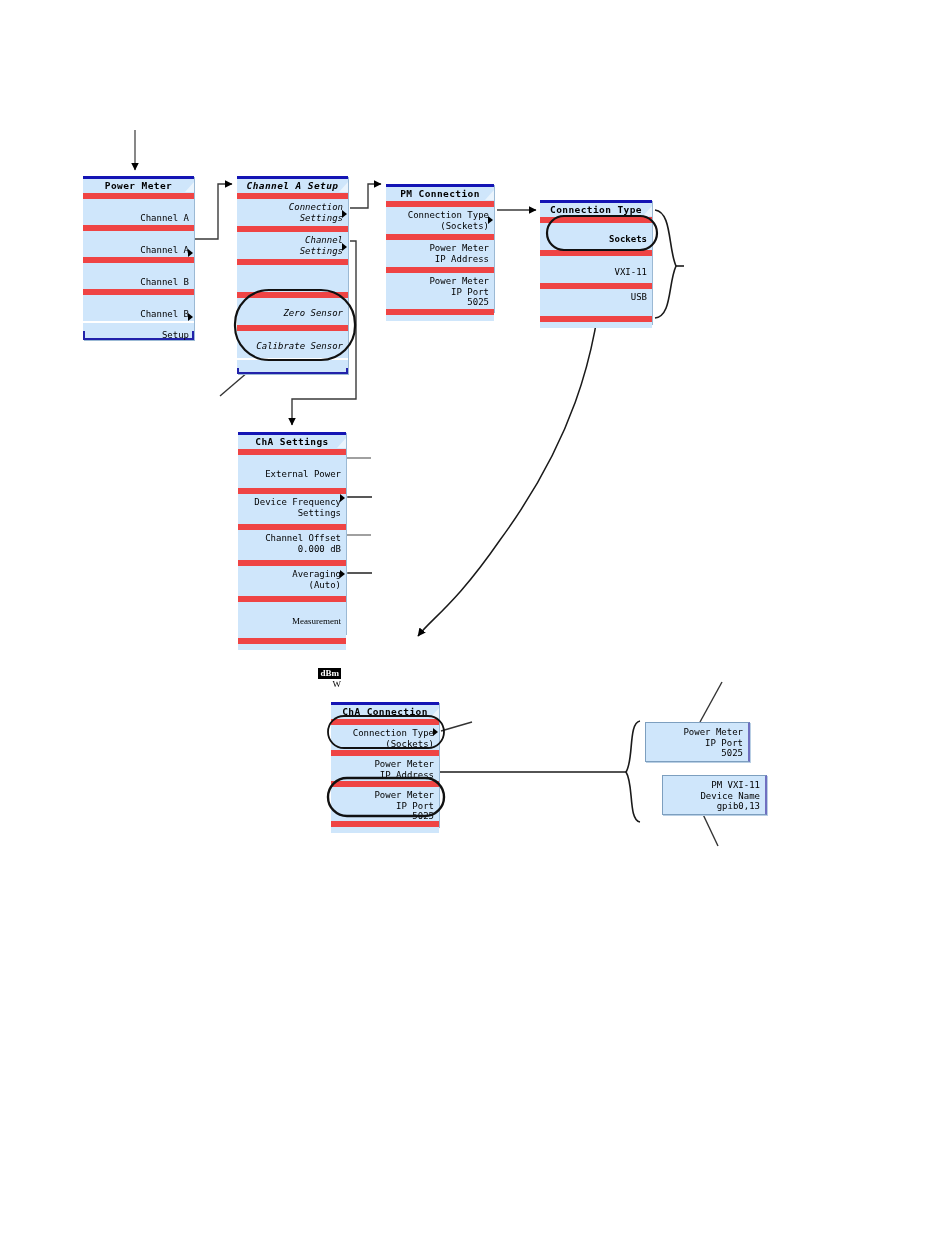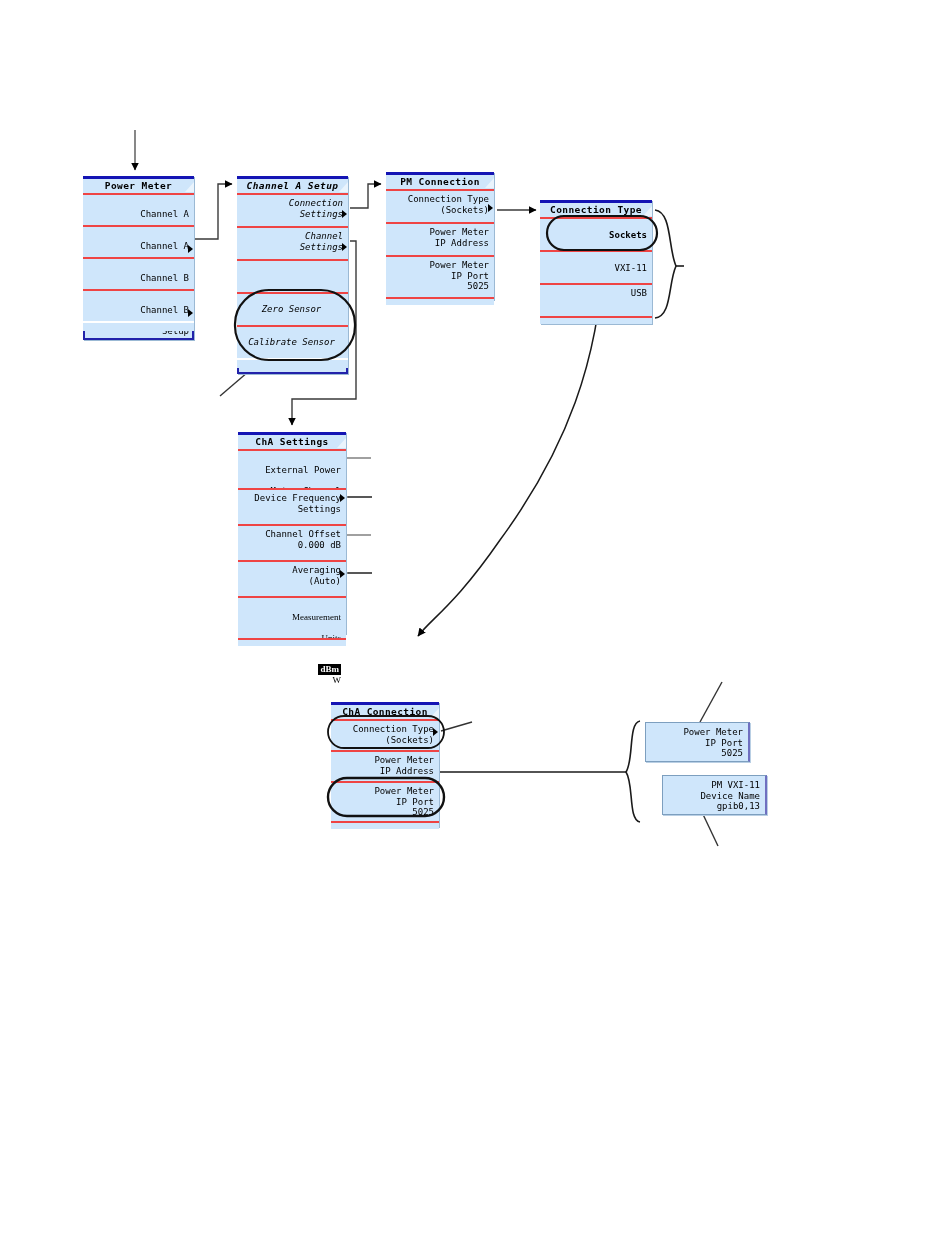--- a/index.html
+++ b/index.html
@@ -33,29 +33,29 @@
   }
   .panel .titlebar:after{
     content:"";position:absolute;right:0;top:3px;
     border-left:9px solid transparent;
     border-bottom:10px solid #eaf4fd;
   }
   .panel .keys{position:relative;}
   .key{
     position:relative;
     background:#cfe6fb;
-    border-top:2px solid #ef4444;
+    border-top:6px solid #ef4444;
     color:#000;
     font-size:9px;line-height:10.5px;
     text-align:right;
     padding:3px 5px 3px 3px;
     box-sizing:border-box;
     white-space:pre-line;
   }
-  .key.center{text-align:center;}
+  .key.center{text-align:right;}
   .key.blank{}
   .key .inv{
     display:inline-block;background:#000;color:#fff;
     padding:0 2px;font-weight:bold;
   }
   .key .arrow{
     position:absolute;right:1px;
     width:0;height:0;
     border-top:4px solid transparent;
     border-bottom:4px solid transparent;
@@ -182,21 +182,21 @@
             border-top:4px solid transparent;border-bottom:4px solid transparent;border-left:5px solid #000;"></span>
       <span class="arrow" style="position:absolute;right:1px;top:67px;width:0;height:0;
             border-top:4px solid transparent;border-bottom:4px solid transparent;border-left:5px solid #000;"></span>
     </div>
 
     <svg style="position:absolute;left:-6px;top:110px;width:130px;height:80px;" viewBox="0 0 130 80">
       <rect x="4" y="4" width="120" height="70" rx="34" ry="34" fill="none" stroke="#111" stroke-width="2.2"></rect>
     </svg>
   </div>
 
-  <div class="panel" id="p-pm-conn" style="left:386px;top:172px;width:108px;height:128px;">
+  <div class="panel" id="p-pm-conn" style="left:386px;top:184px;width:108px;height:128px;">
     <div class="frame"></div>
     <div style="position:relative;">
       <div class="titlebar">PM Connection</div>
       <div class="keys">
         <div class="key" style="height:33px;">Connection Type
 (Sockets)</div>
         <div class="key" style="height:33px;">Power Meter
 IP Address</div>
         <div class="key" style="height:42px;">Power Meter
 IP Port

